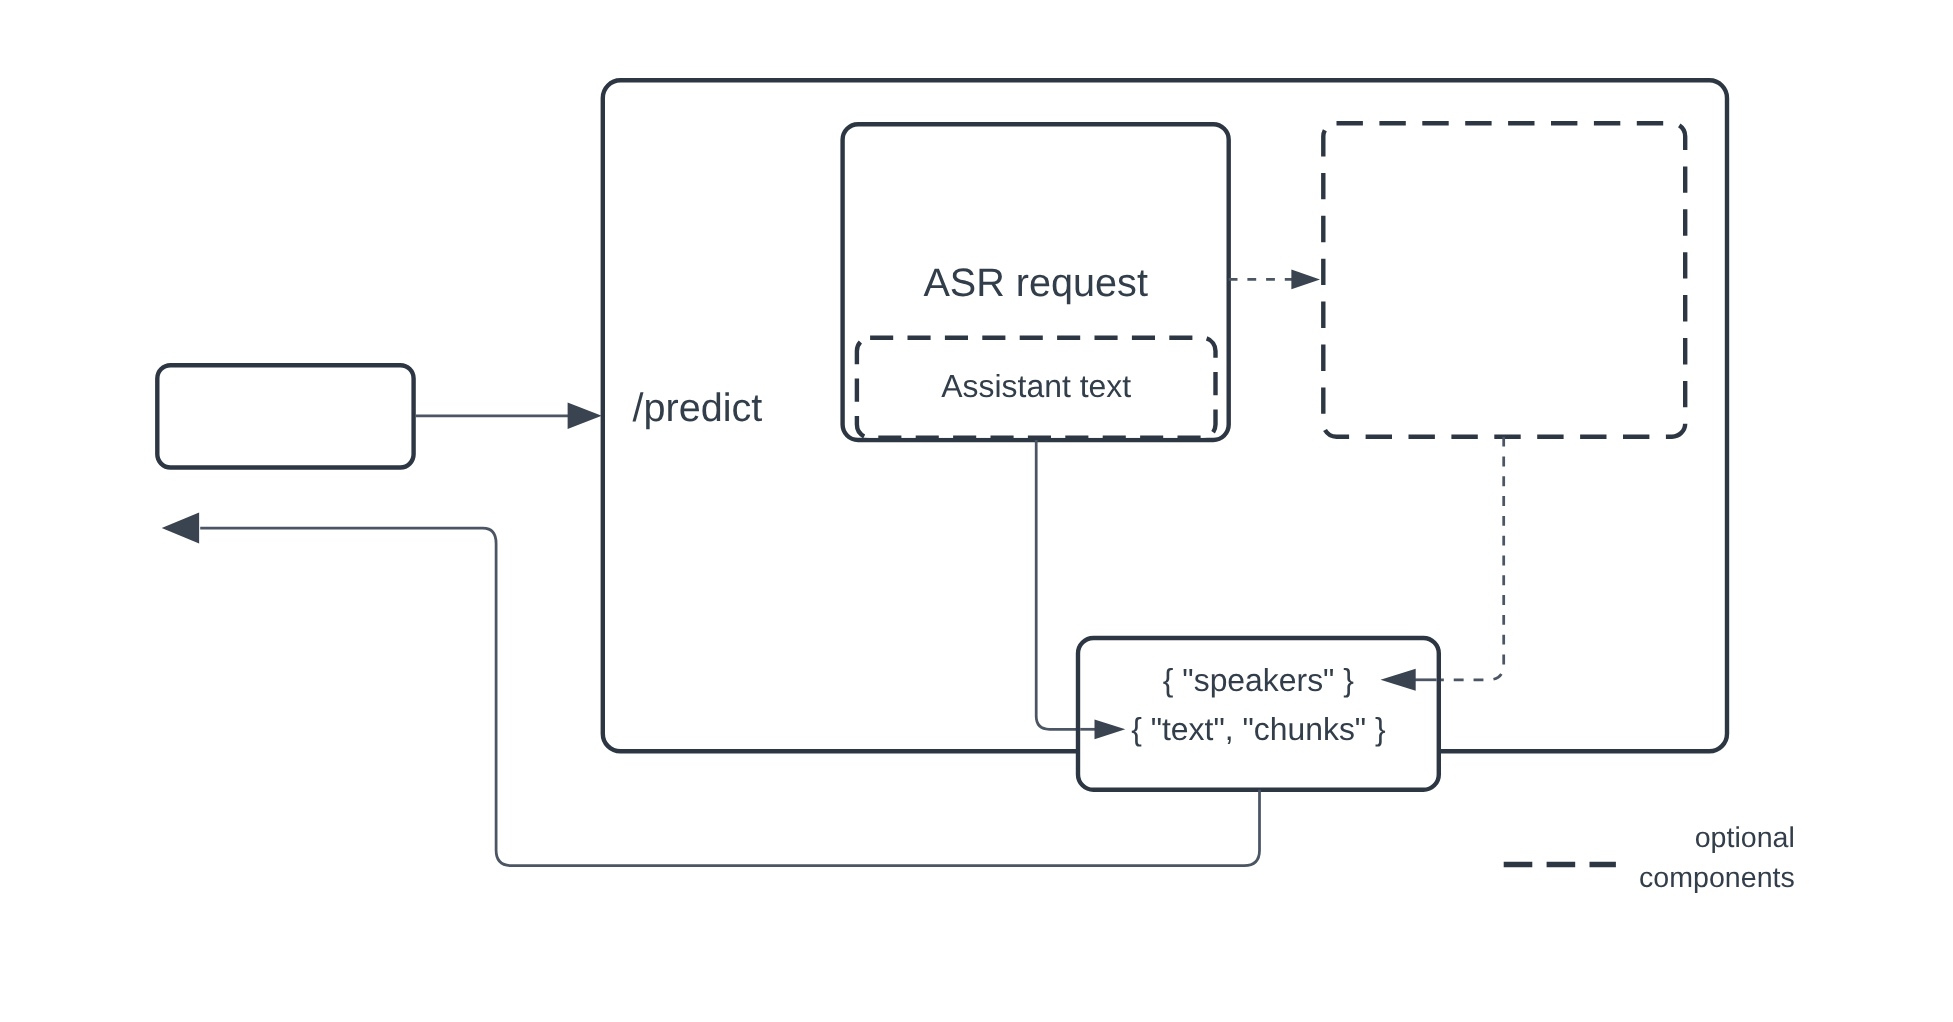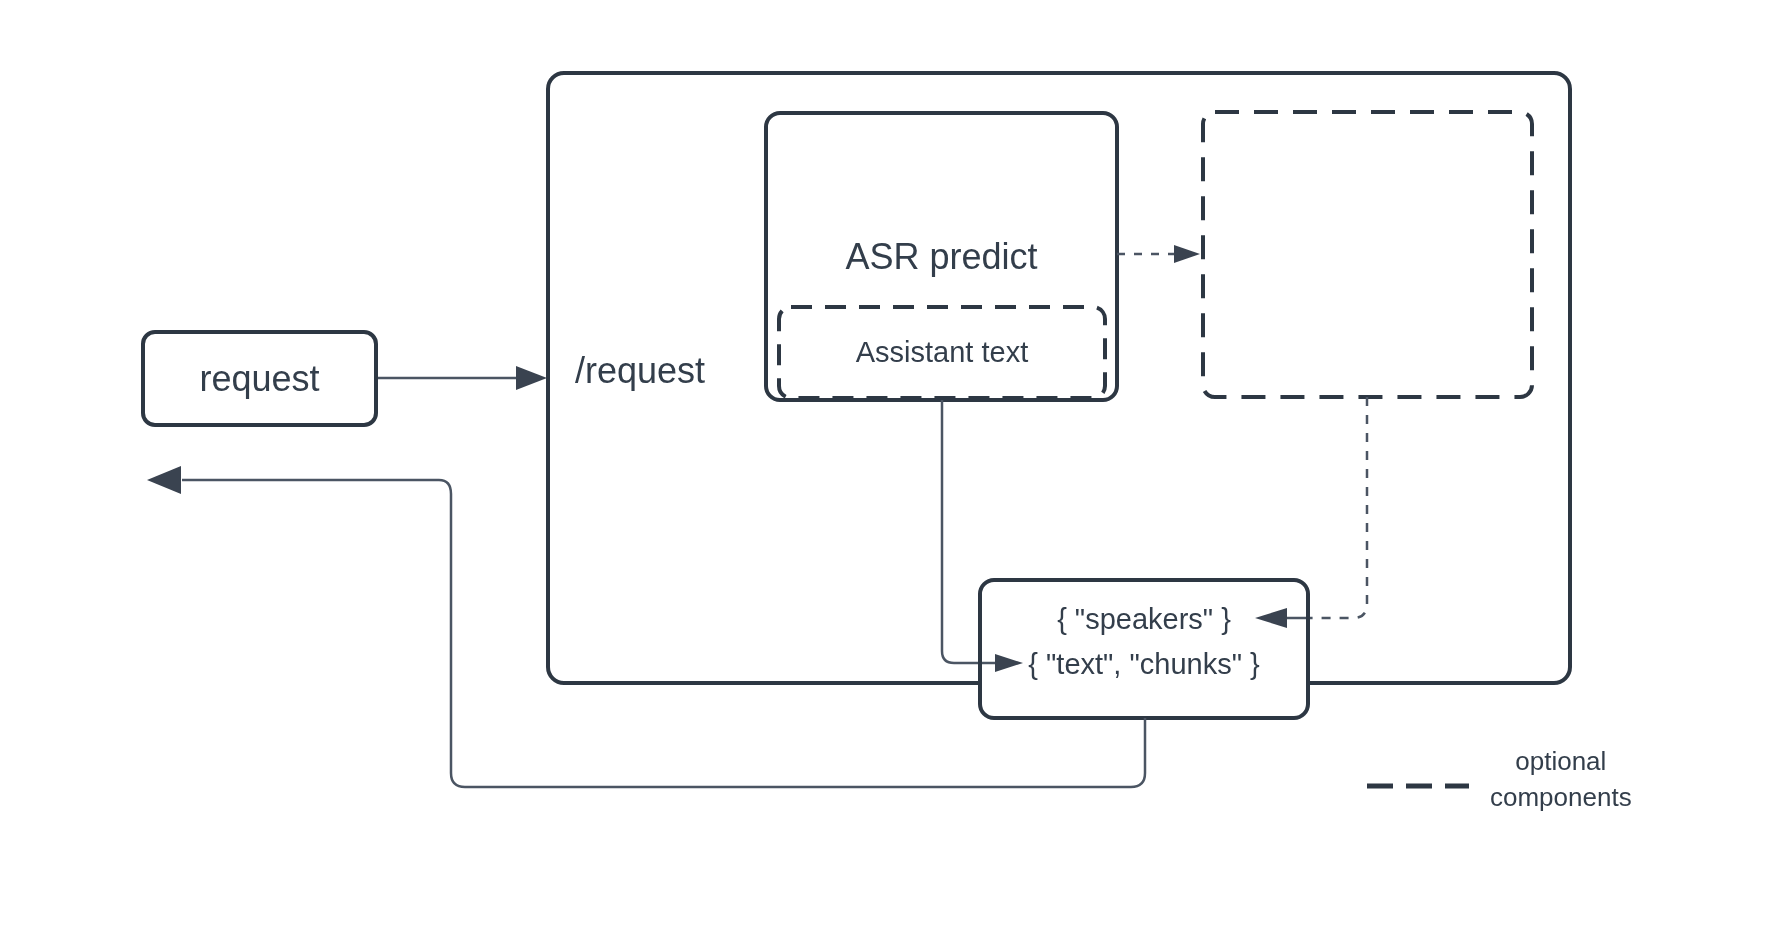--- a/index.html
+++ b/index.html
@@ -36,21 +36,21 @@
   .lbl-diarization{left:1203px;top:112px;width:329px;height:285px;font-size:36px;}
   .lbl-diarization .wrap{width:230px;white-space:normal;line-height:1.3;}
   .lbl-output{
     left:980px;top:580px;width:328px;height:138px;
     flex-direction:column;font-size:29px;line-height:45px;
     padding-bottom:14px;
   }
   .lbl-legend{
     left:1490px;top:744px;height:auto;
     font-size:26px;line-height:1.38;
-    justify-content:flex-start;text-align:center;
+    justify-content:flex-start;text-align:right;
     white-space:pre-line;
   }
 </style>
 </head>
 <body>
 
 <div class="canvas">
 
   <svg class="connector-layer" width="1775" height="929" viewBox="0 0 1775 929">
 
@@ -80,25 +80,24 @@
     <polygon class="arrow" points="1023,663 995,654 995,672"></polygon>
     <path class="conn" d="M1306 618 H1285"></path>
     <polygon class="arrow" points="1255,618 1287,608 1287,628"></polygon>
 
     <path class="conn" d="M1145 718 V773 Q1145 787 1131 787 H465 Q451 787 451 773 V494 Q451 480 439 480 H182"></path>
     <polygon class="arrow" points="147,480 181,466 181,494"></polygon>
 
     <path class="legend-dash-line" d="M1367 786 H1469" stroke-dasharray="26 13"></path>
   </svg>
 
-  <div class="lbl lbl-request">request</div>
 
-  <div class="lbl lbl-predict">/request</div>
+  <div class="lbl lbl-predict">/predict</div>
 
-  <div class="lbl lbl-asr">ASR predict</div>
+  <div class="lbl lbl-asr">ASR request</div>
 
   <div class="lbl lbl-assistant">Assistant text</div>
 
 
   <div class="lbl lbl-output">
     <span>{ "speakers" }</span>
     <span>{ "text", "chunks" }</span>
   </div>
 
   <div class="lbl lbl-legend">optional

